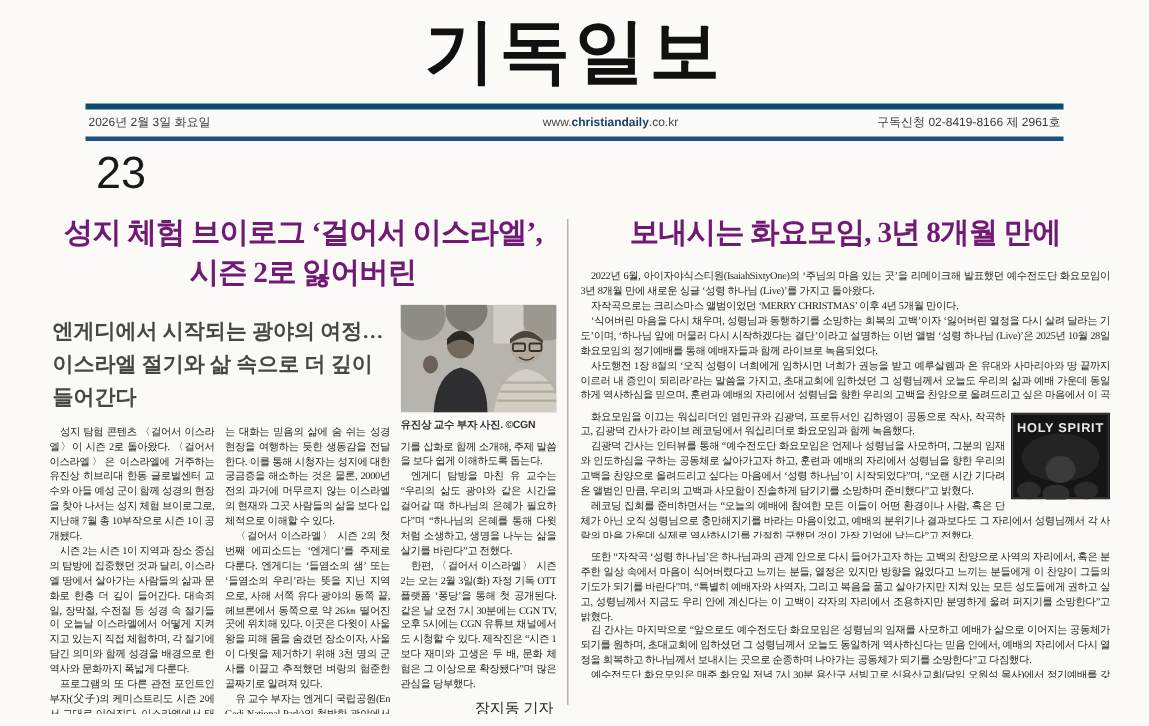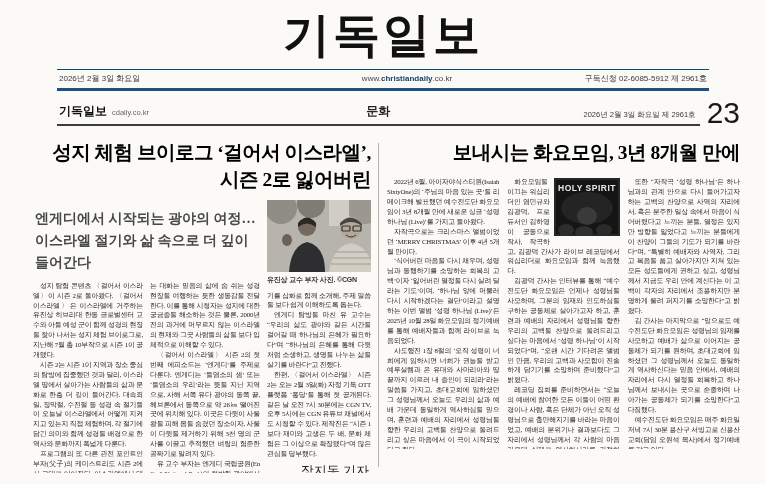--- a/index.html
+++ b/index.html
@@ -14,21 +14,21 @@
   .mast-title {
     text-align:center;
     font-size:47px;
     font-weight:900;
     letter-spacing:3px;
     line-height:1.35;
     color:#111;
   }
   .mast-band {
     width:652px; margin:2px auto 0 auto;
-    border-top:1px solid #0c4a6e;
+    border-top:4px solid #0c4a6e;
     border-bottom:3px solid #1e5181;
     position:relative;
     display:flex; justify-content:space-between; align-items:center;
     font-family:"Liberation Sans","DejaVu Sans",sans-serif;
     font-size:8px; color:#3a3a3a;
     padding:3px 2px 4px 2px;
   }
   .mast-url { position:absolute; left:50%; transform:translateX(-50%); color:#444;padding-left:48px; }
   .mast-url b { color:#16406b; font-weight:700; }
   
@@ -57,43 +57,43 @@
   
   .articles {
     margin:13px 26px 0 33px;
     display:flex;
     height:334px; overflow:hidden;
   }
   .article-left { width:345px; padding-right:7px; }
   .vdiv { width:1px; background:#b3b3b3; margin:4px 0 6px 0; }
   .article-right { flex:1; padding-left:8px; }
   .headline {
-    text-align:right; font-weight:800; color:#000000;
+    text-align:center; font-weight:800; color:#701a75;
     font-size:19.5px; line-height:1.4; letter-spacing:-0.5px;
   }
   .subhead {
     font-size:14px; font-weight:700; color:#474747;
     line-height:1.6; margin:8px 0 6px 2px;
   }
   
   .body-row { display:flex; margin-top:6px; height:274px; overflow:hidden; }
   .wrap12 { width:228px; margin-right:7px; }
   .cols12 { display:flex; gap:7px; height:232px; overflow:hidden; }
   .col { width:110px; overflow:hidden; }
   .col3L { width:110px; overflow:hidden; }
   .art p {
     font-size:6.9px; line-height:9.9px; letter-spacing:-0.2px;
     text-align:justify; text-justify:inter-character;
     word-break:break-all; color:#222;
     text-indent:7px;
   }
   .art p.cont { text-indent:0; }
-  .rbody { display:flex; gap:8px; margin-top:11px; height:272px; overflow:hidden; }
+  .rbody { display:flex; gap:8px; margin-top:11px; height:272px; overflow:hidden;flex-direction:column; }
   .rcol { flex:1; overflow:hidden; }
-  .byline { font-size:13px; text-align:right; color:#222; margin-top:3px; padding-right:2px; }
+  .byline { font-size:10px; text-align:right; color:#222; margin-top:3px; padding-right:2px; }
   
   .photo-box { width:110px; }
   .photo-box svg { display:block; width:110px; height:72px; }
   .caption {
     font-family:"Liberation Sans","DejaVu Sans",sans-serif;
     font-size:7px; font-weight:700; color:#333;
     margin:3px 0 6px 0; letter-spacing:-0.2px;
   }
   
   .album {
@@ -103,30 +103,25 @@
   .album svg { display:block; width:66px; height:58px; }
 </style>
 </head>
 <body>
 
 <div class="masthead">
   <div class="mast-title">기독일보</div>
   <div class="mast-band">
     <span>2026년 2월 3일 화요일</span>
     <span class="mast-url"><span>www.</span><b>christiandaily</b><span>.co.kr</span></span>
-    <span>구독신청 02-6085-5912 제 2961호</span>
+    <span>구독신청 02-8419-8166 제 2961호</span>
   </div>
 </div>
 
 <div class="page-header">
-  <div class="ph-inner">
-    <span class="ph-brand"><span>기독일보</span><span class="ph-brand-url">cdaily.co.kr</span></span>
-    <span class="ph-section">문화</span>
-    <span class="ph-edition">2026년 2월 3일 화요일 제 2961호</span>
-  </div>
   <span class="ph-pagenum">23</span>
 </div>
 
 <div class="articles">
 
   <div class="article-left art">
     <div class="headline">
       <div>성지 체험 브이로그 ‘걸어서 이스라엘’,</div>
       <div>시즌 2로 잃어버린</div>
     </div>

